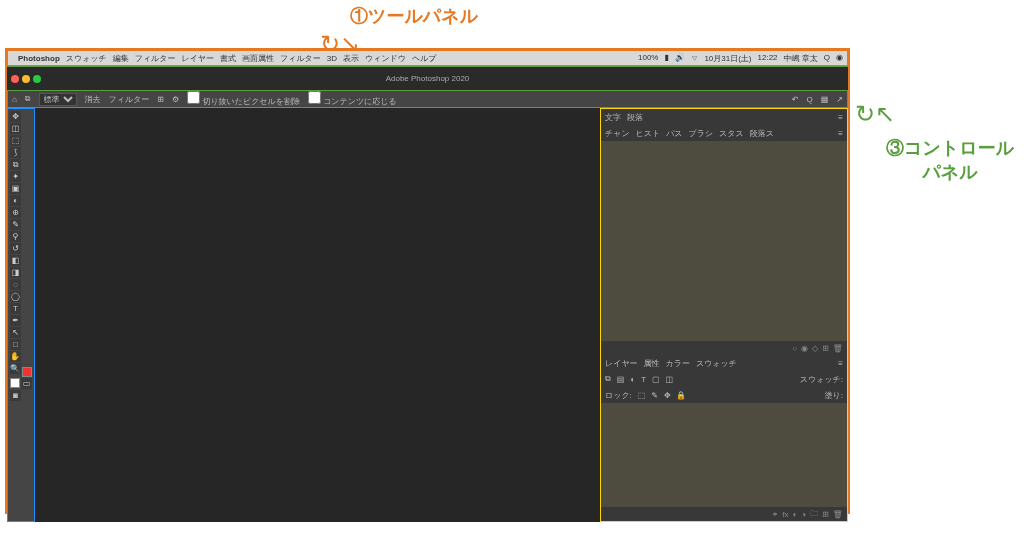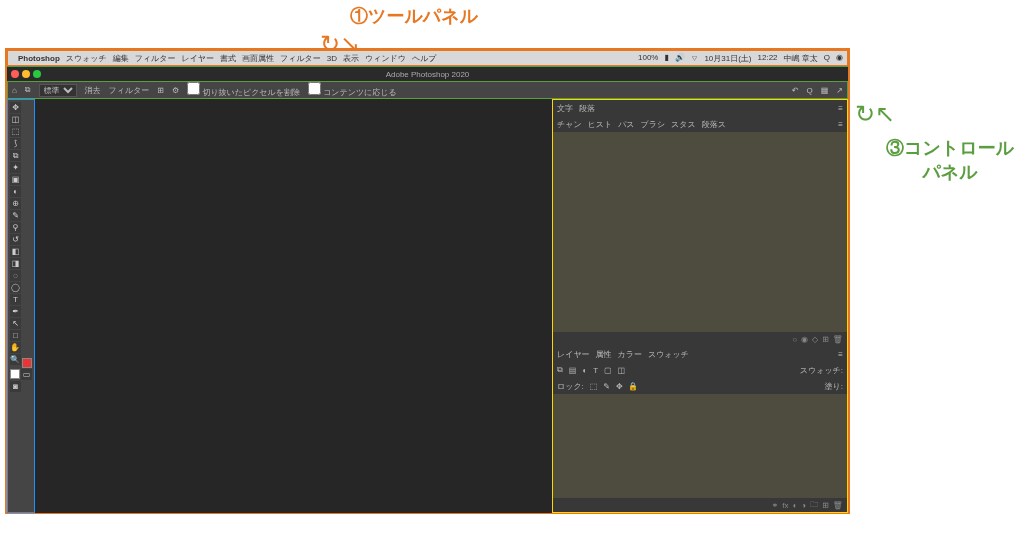--- a/index.html
+++ b/index.html
@@ -1,36 +1,36 @@
 <!DOCTYPE html>
 <html><head>
 <meta charset="utf-8">
 <style>
   * { margin: 0; padding: 0; box-sizing: border-box; }
   body { width: 1024px; height: 536px; background: #fff; font-family: sans-serif; position: relative; overflow: hidden; }
   .annotation { position: absolute; font-weight: bold; font-size: 18px; pointer-events: none; }
   .app-window { position: absolute; top: 48px; left: 5px; width: 845px; height: 466px; background: #323232; border: 2px solid #E87722; }
   .menubar { height: 16px; background: #d8d8d8; display: flex; align-items: center; font-size: 8px; color: #333; padding: 0 4px; gap: 6px; border: 1px solid #E87722; }
   .menubar .right { margin-left: auto; display: flex; gap: 6px; align-items: flex-start; }
-  .titlebar { height: 15px; background: #2a2a2a; display: flex; align-items: center; padding: 0 4px; position: relative; border-top: 1px solid #5a9e3f; }
+  .titlebar { height: 24px; background: #2a2a2a; display: flex; align-items: center; padding: 0 4px; position: relative; border-top: 1px solid #5a9e3f; }
   .traffic { display: flex; gap: 3px; }
   .traffic span { width: 8px; height: 8px; border-radius: 50%; display: inline-block; }
   .traffic .r { background: #ff5f57; }
   .traffic .y { background: #febc2e; }
   .traffic .g { background: #28c840; }
   .win-title { position: absolute; left: 50%; transform: translateX(-50%); color: #aaa; font-size: 8px; }
   .control-panel { height: 18px; background: #454545; display: flex; align-items: center; font-size: 8px; color: #bbb; padding: 0 4px; gap: 8px; border: 1px solid #5a9e3f; }
   .control-panel .right { margin-left: auto; display: flex; gap: 8px; }
   .body-area { display: flex; height: calc(100% - 48px); }
   .toolbar { width: 28px; background: #454545; border: 1px solid #1E90FF; display: flex; flex-wrap: wrap; align-content: flex-start; padding: 2px 2px; gap: 1px; }
   .tool { width: 11px; height: 11px; background: #3a3a3a; color: #ccc; font-size: 8px; display: flex; align-items: center; justify-content: center; cursor: pointer; }
   .swatch-fg { width: 10px; height: 10px; background: #e33; border: 1px solid #888; margin-top: 4px; }
   .swatch-bg { width: 10px; height: 10px; background: #fff; border: 1px solid #888; }
   .canvas { flex: 1; background: #262626; }
-  .panels { width: 296px; background: #22c55e; border: 1px solid #FFD700; display: flex; flex-direction: column; font-size: 8px; color: #bbb; }
+  .panels { width: 248px; background: #22c55e; border: 1px solid #FFD700; display: flex; flex-direction: column; font-size: 8px; color: #bbb; }
   .panel-tabrow { height: 16px; background: #383838; display: flex; align-items: center; gap: 6px; padding: 0 4px; }
   .panel-body { flex: 1; background: #4e4c3e; }
   .panel-body.med { flex: 0 0 200px; }
   .panel-iconrow { height: 14px; background: #383838; display: flex; align-items: center; justify-content: flex-end; gap: 4px; padding: 0 4px; }
   .panel-iconrow span { font-size: 8px; color: #888; }
   .curly { position: absolute; font-size: 24px; }
   select.mode { background: #333; color: #bbb; border: 1px solid #555; font-size: 8px; font-family: Liberation Serif, serif; }
 </style>
 </head>
 <body>

